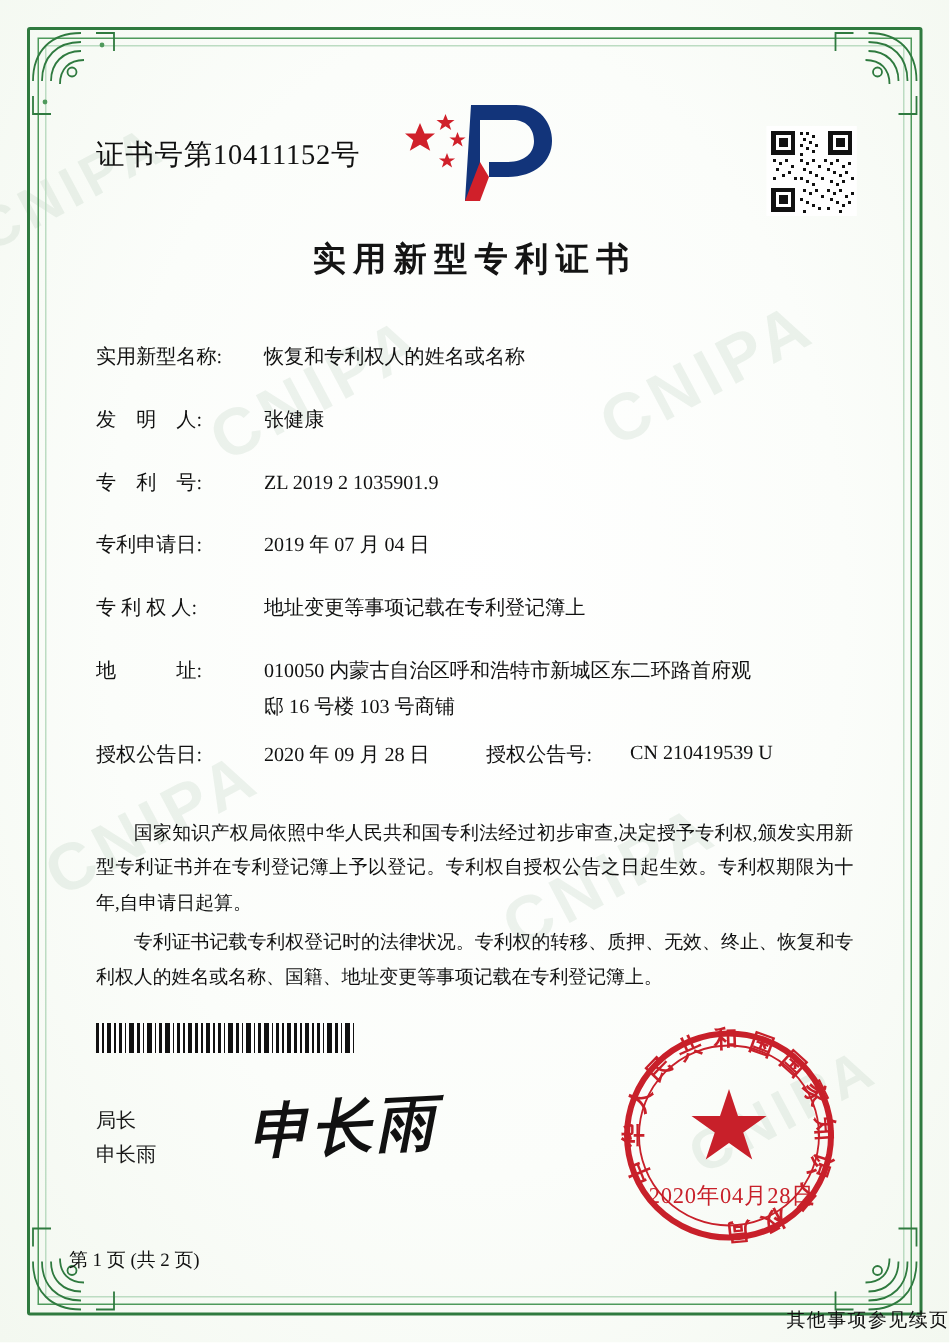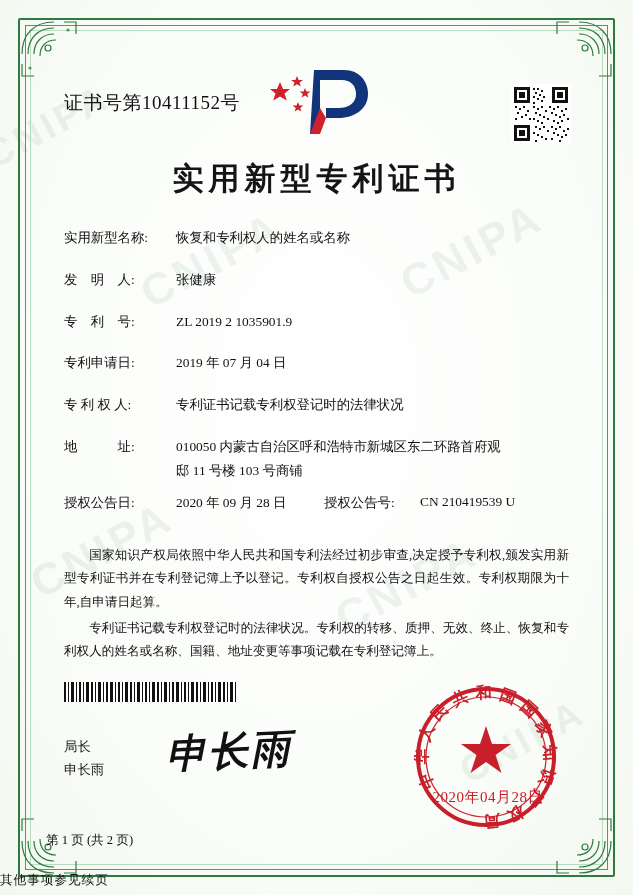--- a/index.html
+++ b/index.html
@@ -77,21 +77,21 @@
   
   .logo{
     position:absolute;left:50%;top:22px;transform:translateX(-50%);
     width:118px;height:70px;
   }
   .logo svg{display:block}
 
   .title{
     position:absolute;left:0;right:0;top:112px;
     text-align:center;
-    font-size:31px;
+    font-size:22px;
     letter-spacing:5px;
     font-weight:bold;
     color:#141414;
     font-family:"Liberation Serif","DejaVu Serif",serif;
   }
 
   .fields{
     position:absolute;left:18px;right:18px;top:182px;
     font-size:13.4px;
     color:#111;
@@ -162,21 +162,21 @@
     letter-spacing:0.5px;
     font-family:Liberation Serif, serif;
   }
 
   .pagenum{
     position:absolute;left:0;right:0;top:786px;
     text-align:left;font-size:12.6px;color:#111;
   }
   .footnote{
     position:absolute;left:0;right:0;bottom:6px;
-    text-align:left;font-size:12.6px;color:#111;letter-spacing:1px;
+    text-align:right;font-size:12.6px;color:#111;letter-spacing:1px;
   }
 </style>
 </head>
 <body>
 
 <div class="page">
 
   <div class="wm wm5">CNIPA</div>
   <div class="wm wm1">CNIPA</div>
   <div class="wm wm2">CNIPA</div>
@@ -359,28 +359,28 @@
         <span class="val">ZL 2019 2 1035901.9</span>
       </div>
 
       <div class="row">
         <span class="lbl">专利申请日:</span>
         <span class="val">2019 年 07 月 04 日</span>
       </div>
 
       <div class="row">
         <span class="lbl">专 利 权 人:</span>
-        <span class="val">专利证书记载专利权登记时的法律状况</span>
+        <span class="val">地址变更等事项记载在专利登记簿上</span>
       </div>
 
       <div class="row" style="margin-bottom:4px">
         <span class="lbl">地　　　址:</span>
         <span class="val">010050 内蒙古自治区呼和浩特市新城区东二环路首府观</span>
       </div>
-      <div class="addr-second">邸 11 号楼 103 号商铺</div>
+      <div class="addr-second">邸 16 号楼 103 号商铺</div>
 
       <div class="row-dual" style="margin-top:14px">
         <span class="dual-left">
           <span class="lbl">授权公告日:</span>
           <span class="val">2020 年 09 月 28 日</span>
         </span>
         <span class="dual-right">
           <span class="lbl">授权公告号:</span>
           <span class="val val2">CN 210419539 U</span>
         </span>

